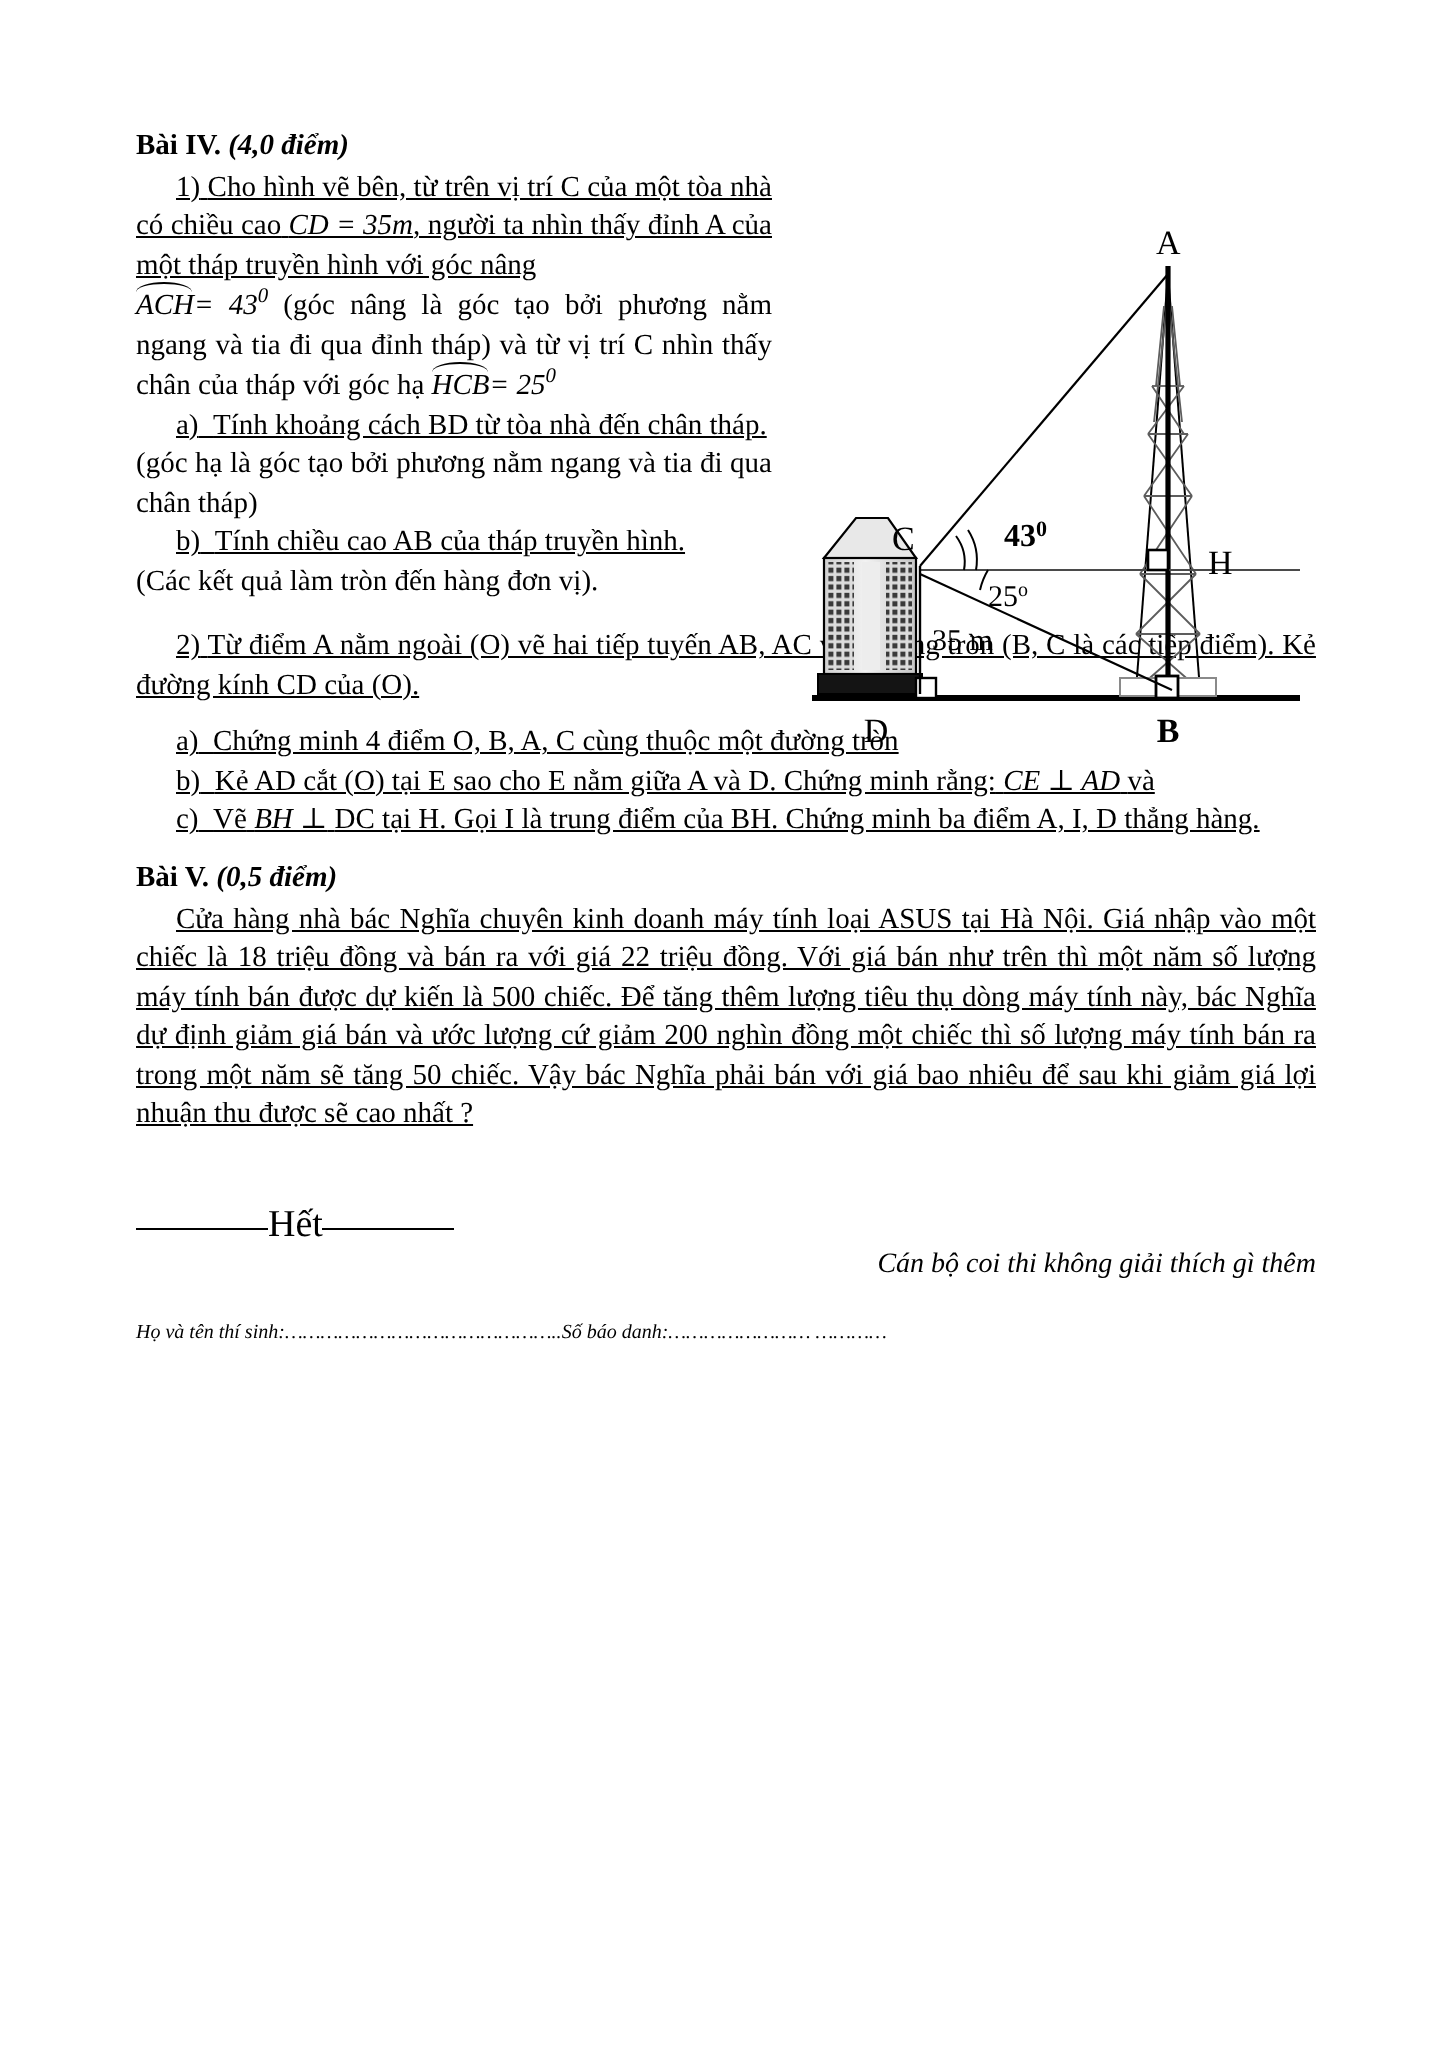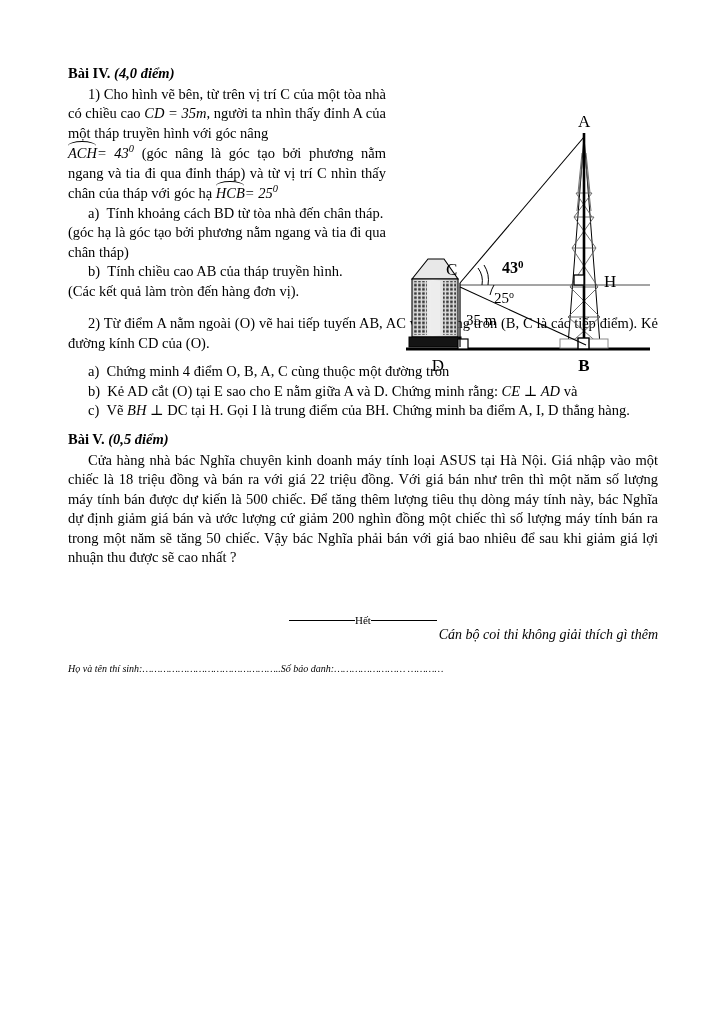--- a/index.html
+++ b/index.html
@@ -37,21 +37,21 @@
   .heading .bold { font-weight: bold; }
   .heading .bolditalic { font-weight: bold; font-style: italic; }
 
   .para {
     font-size: 14.5px;
     line-height: 1.345;
     margin: 0;
     text-align: justify;
     text-justify: inter-word;
   }
-  .indent { text-indent: 20px; }
+  .indent { text-indent: 20px; text-decoration: underline; }
   .italic { }
 
   .math {
     font-family: "Liberation Serif", "DejaVu Serif", serif;
     font-style: italic;
     white-space: nowrap;
   }
   .deg { font-size: 0.72em; vertical-align: super; line-height: 0; }
   .sup2 { font-size: 0.72em; vertical-align: super; line-height: 0; }
 
@@ -90,23 +90,22 @@
   }
   .figure svg { display: block; }
 
   .list-item { padding-left: 0; }
 
   .sec-gap-sm { height: 9px; }
   .sec-gap-md { height: 13px; }
 
   
   .footer-het {
-    text-align: center;
-    font-size: 11px;
-    margin-top: 12px;
+    font-size: 19px;
+    margin-top: 0;
   }
   .het-wrap {
     display: inline-block;
     white-space: nowrap;
   }
   .rule {
     display: inline-block;
     width: 66px;
     border-bottom: 1px solid #000;
     vertical-align: 3px;

